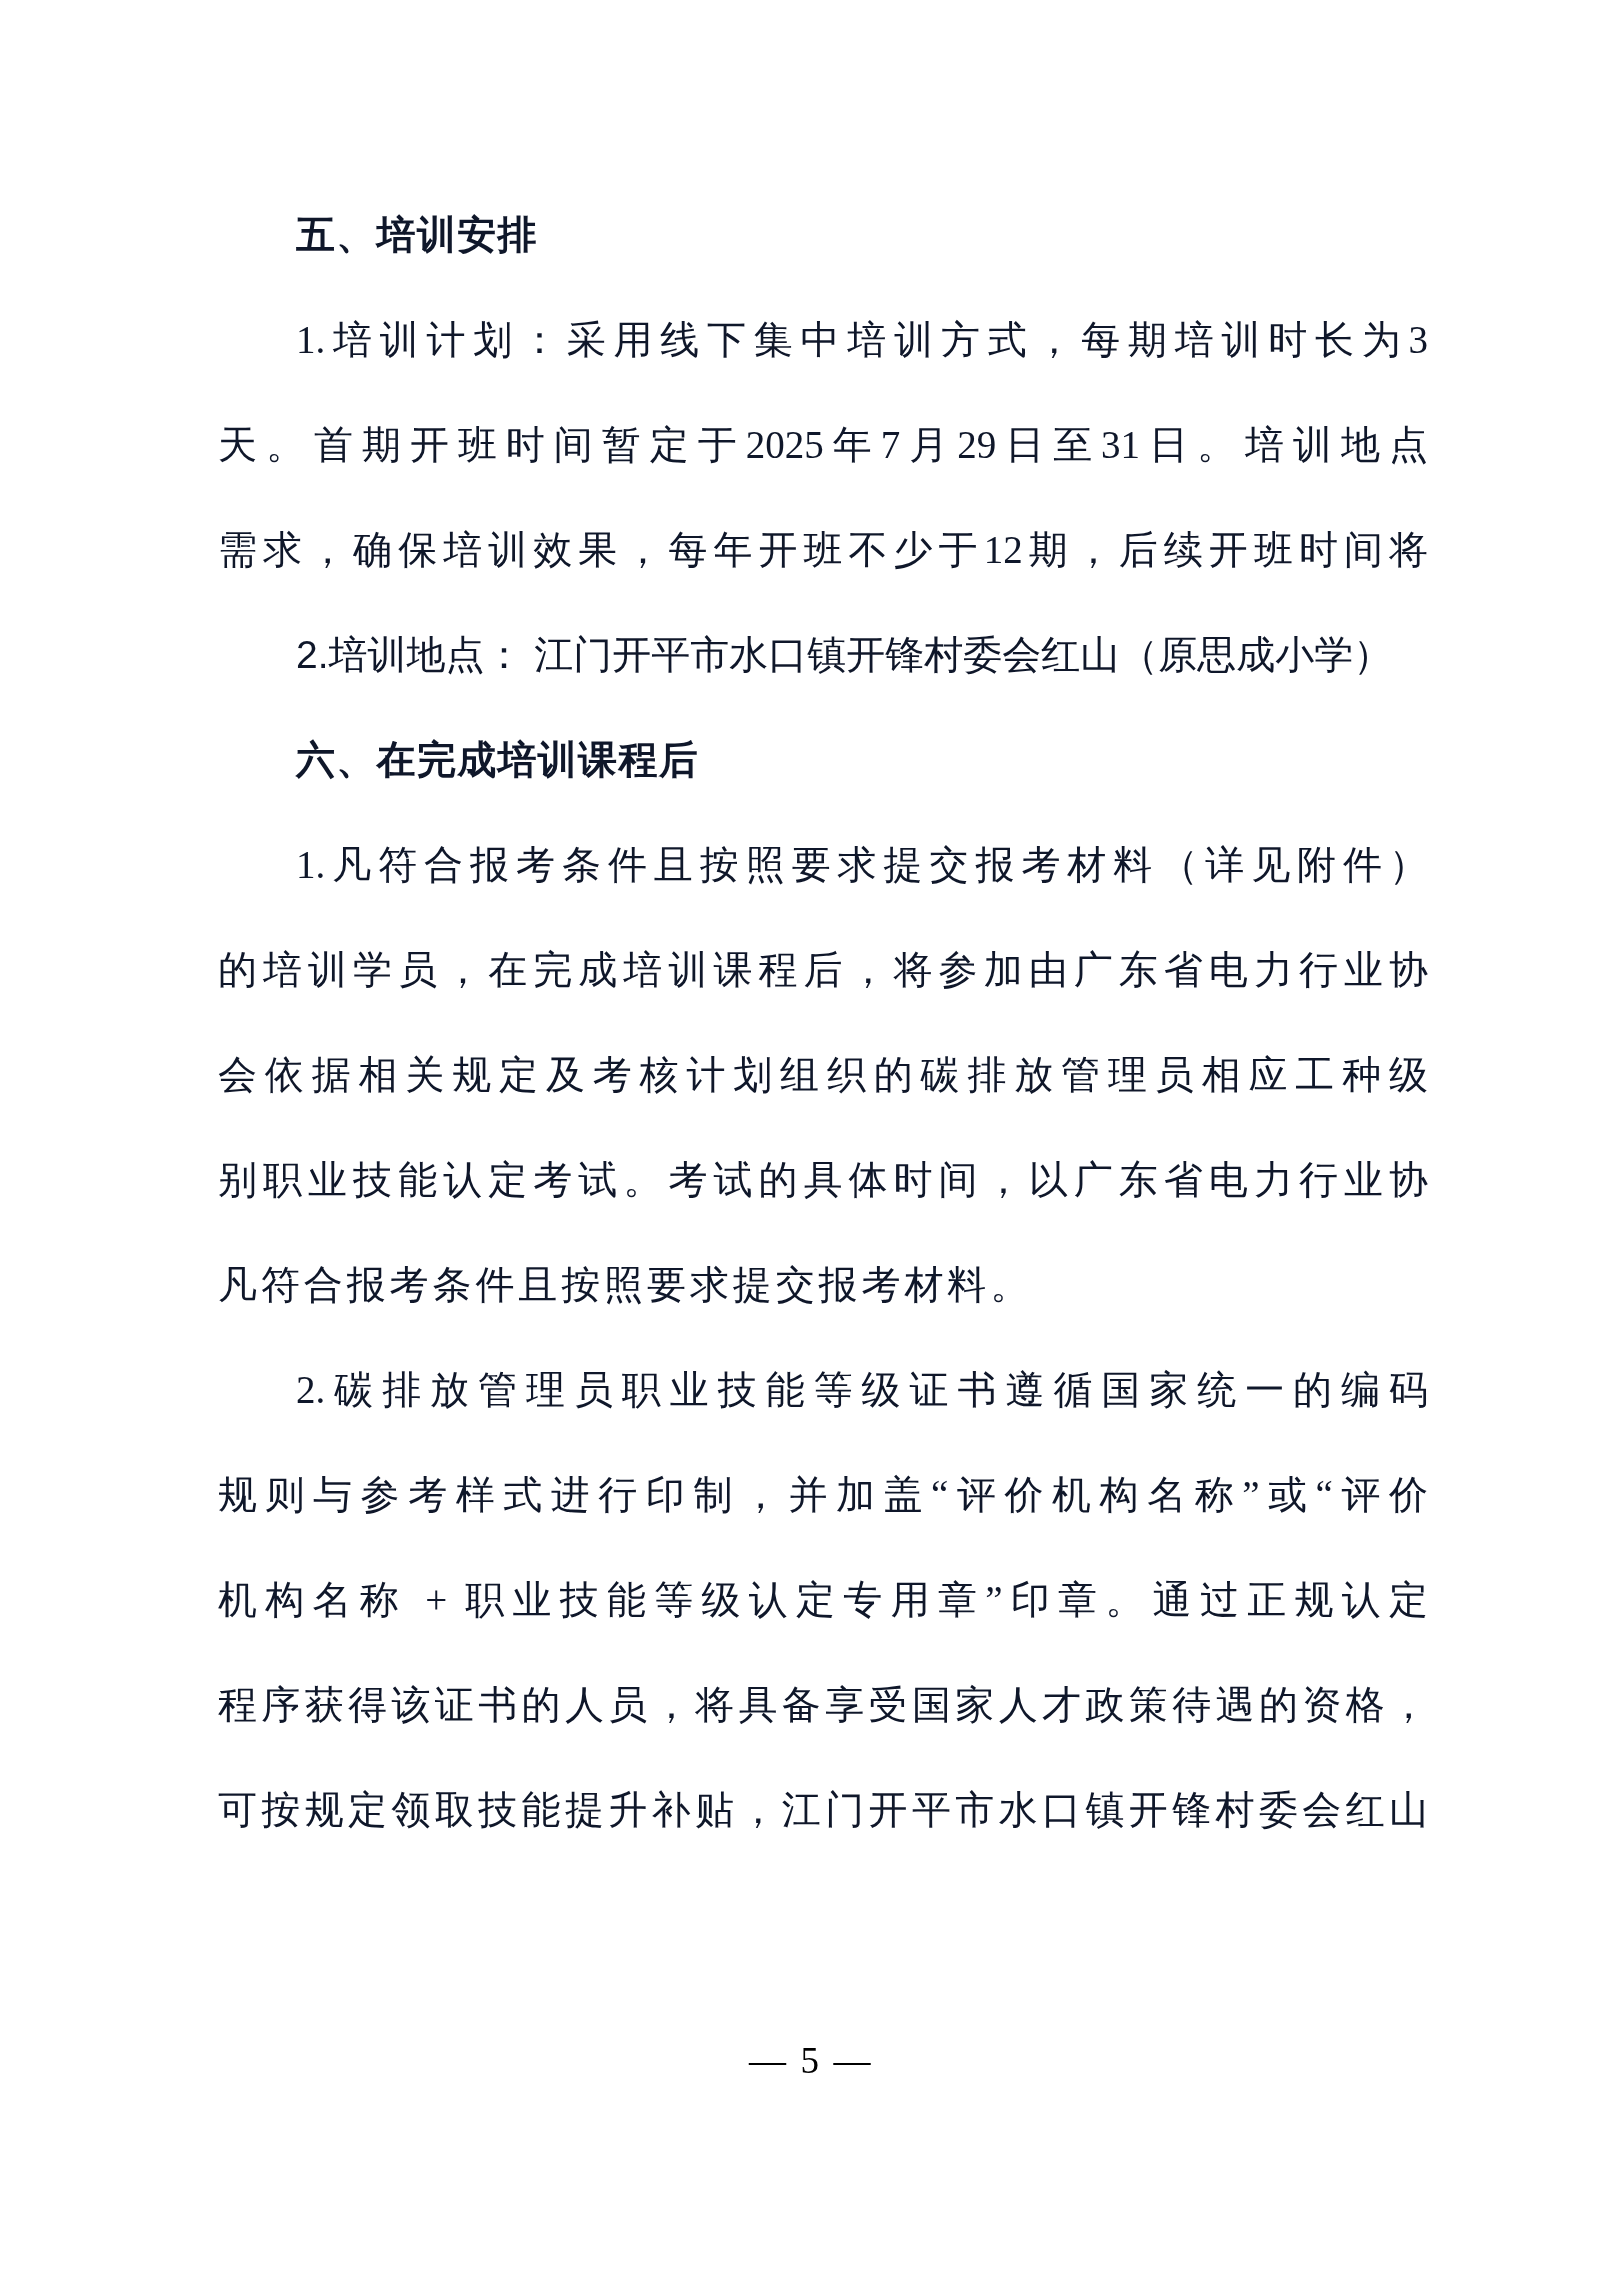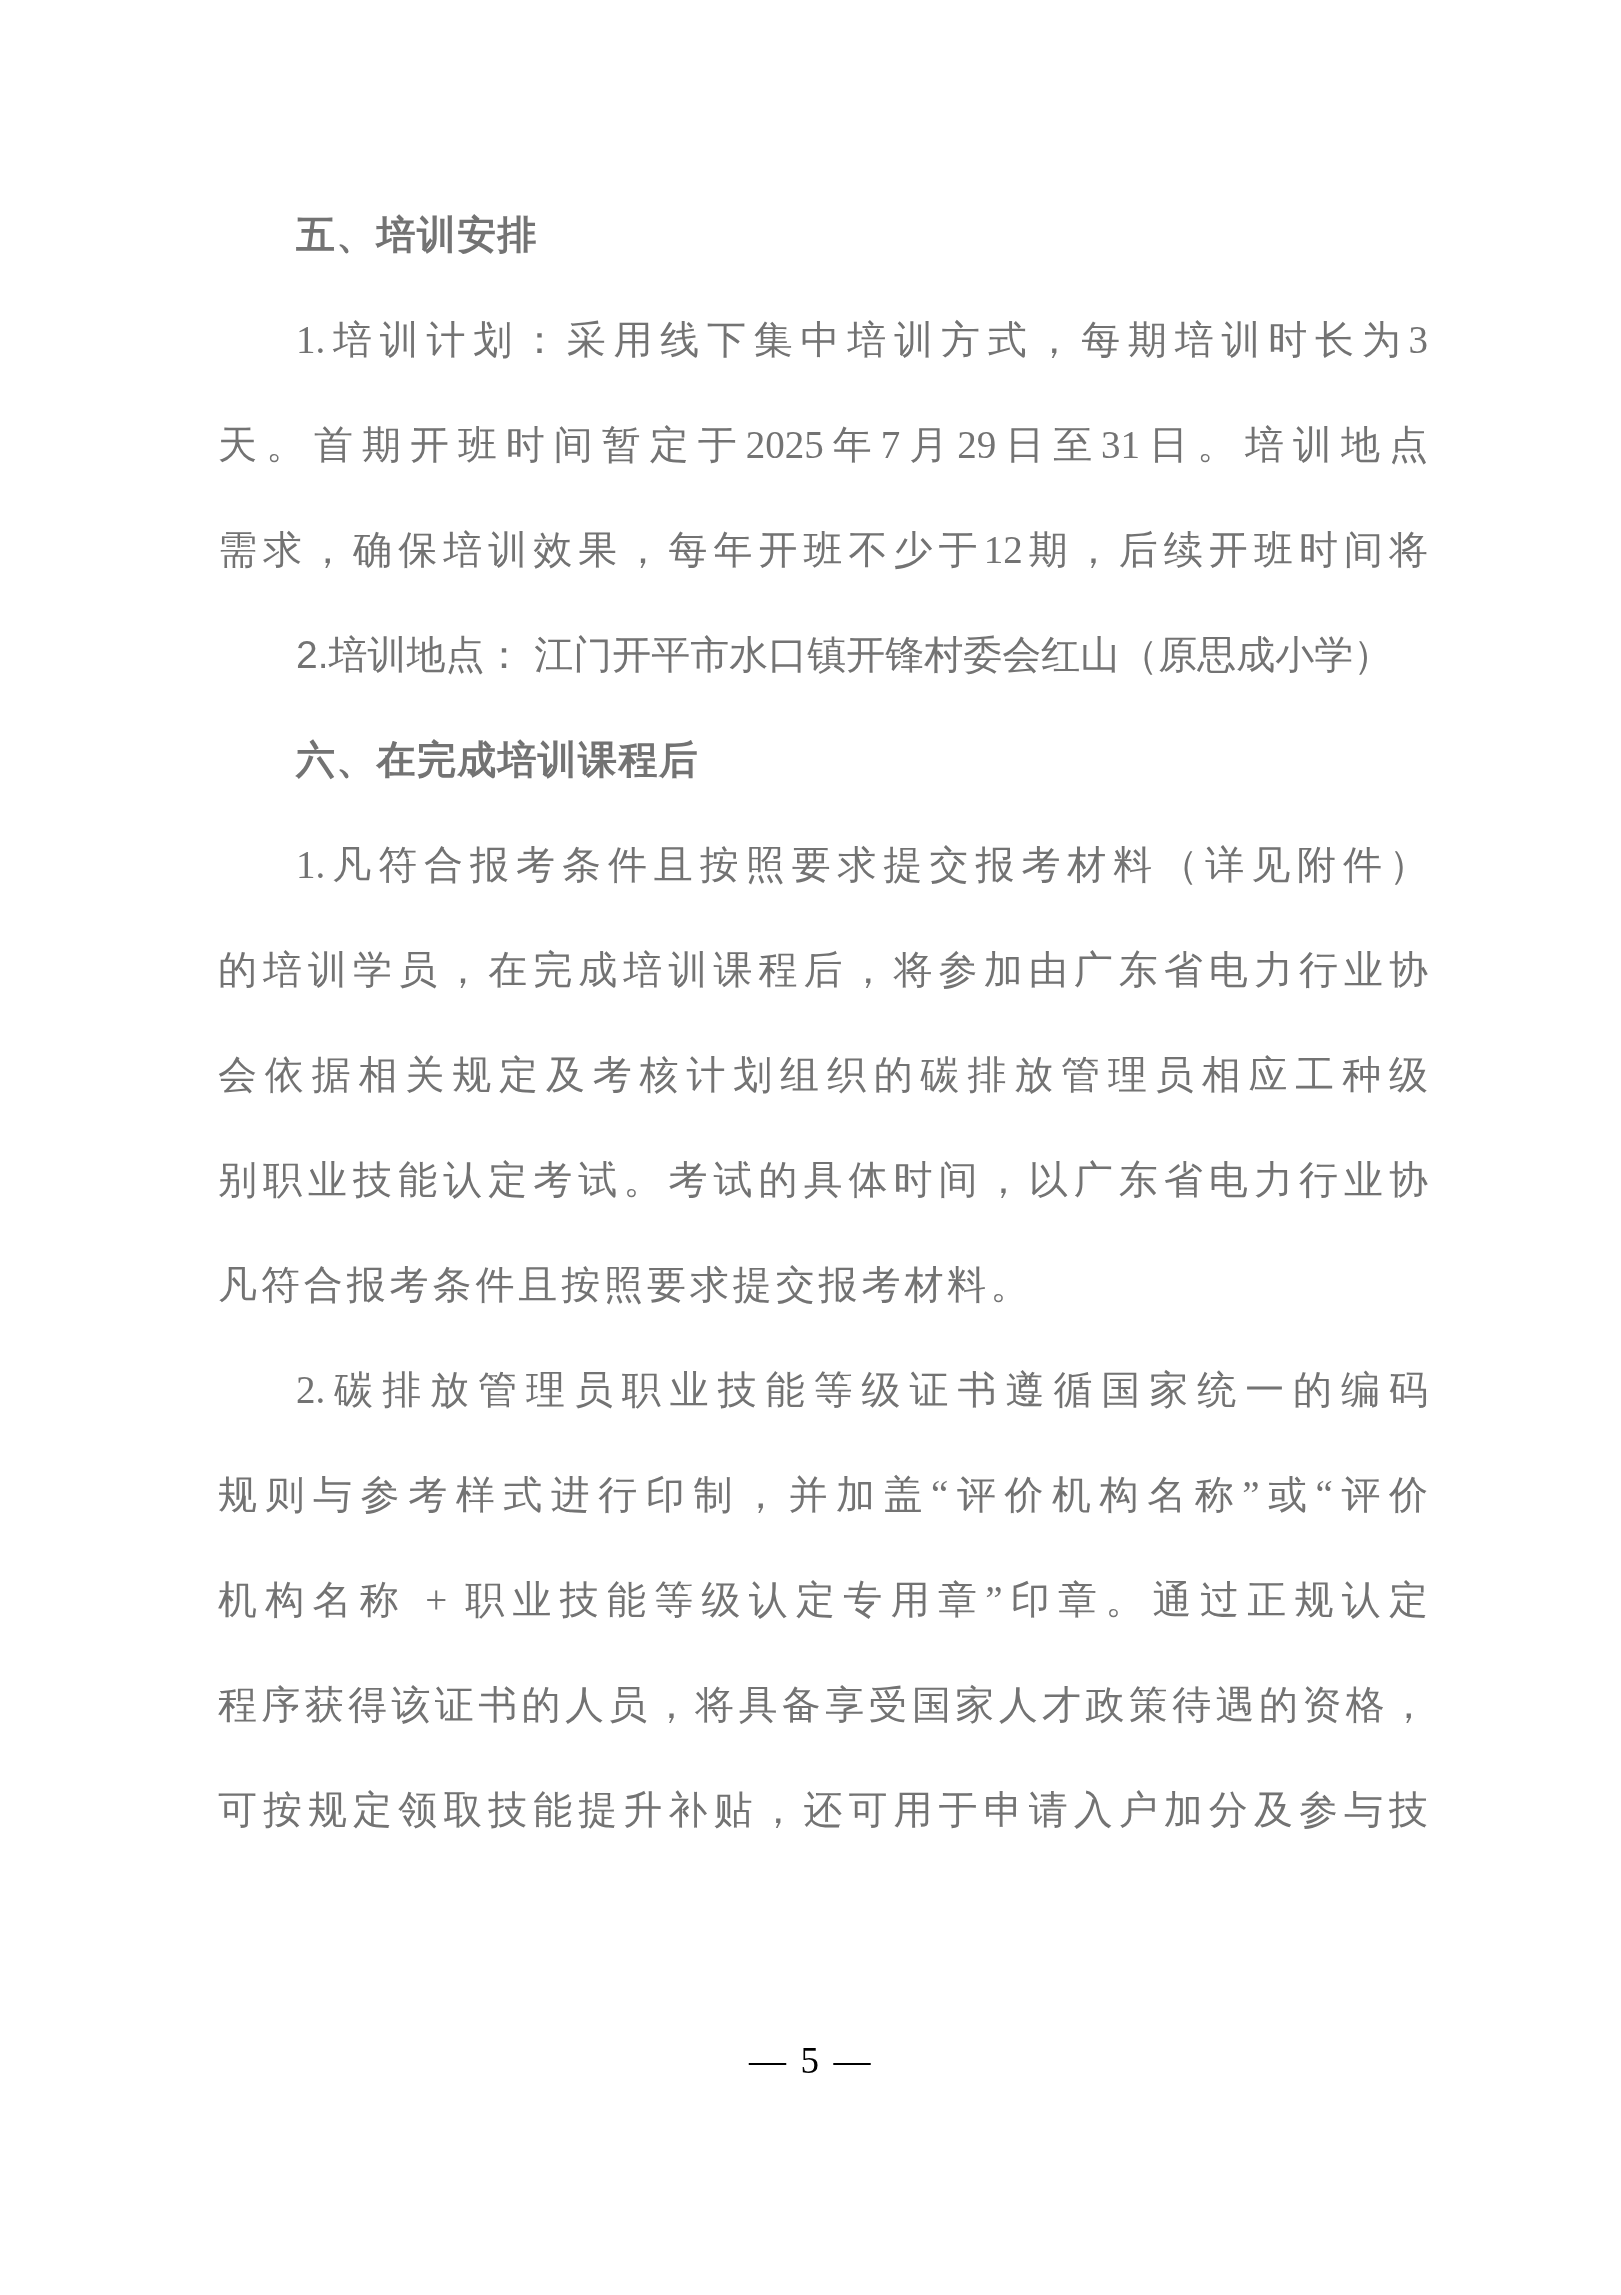--- a/index.html
+++ b/index.html
@@ -21,21 +21,21 @@
     left: 218px;
     top: 182px;
     width: 1210px;
   }
   .line {
     height: 105px;
     line-height: 105px;
     font-size: 39px;
     letter-spacing: 3.9px;
     white-space: nowrap;
-    color: #737373;
+    color: #0f172a;
     text-align: left;
   }
   .line.indent {
     text-indent: 2em;
   }
   .line.heading {
     font-weight: bold;
     letter-spacing: 1.3px;
   }
   .line.fill {
@@ -76,19 +76,19 @@
       <div class="line heading indent">六、在完成培训课程后</div>
       <div class="line indent fill">1.凡符合报考条件且按照要求提交报考材料（详见附件）</div>
       <div class="line fill">的培训学员，在完成培训课程后，将参加由广东省电力行业协</div>
       <div class="line fill">会依据相关规定及考核计划组织的碳排放管理员相应工种级</div>
       <div class="line fill">别职业技能认定考试。考试的具体时间，以广东省电力行业协</div>
       <div class="line">凡符合报考条件且按照要求提交报考材料。</div>
       <div class="line indent fill">2.碳排放管理员职业技能等级证书遵循国家统一的编码</div>
       <div class="line fill">规则与参考样式进行印制，并加盖“评价机构名称”或“评价</div>
       <div class="line fill">机构名称 + 职业技能等级认定专用章”印章。通过正规认定</div>
       <div class="line fill">程序获得该证书的人员，将具备享受国家人才政策待遇的资格，</div>
-      <div class="line fill">可按规定领取技能提升补贴，还可用于申请入户加分及参与技</div>
+      <div class="line fill">可按规定领取技能提升补贴，江门开平市水口镇开锋村委会红山</div>
     </div>
 
   <div class="page-number">— 5 —</div>
 
 </div>
 
 
 </body></html>

